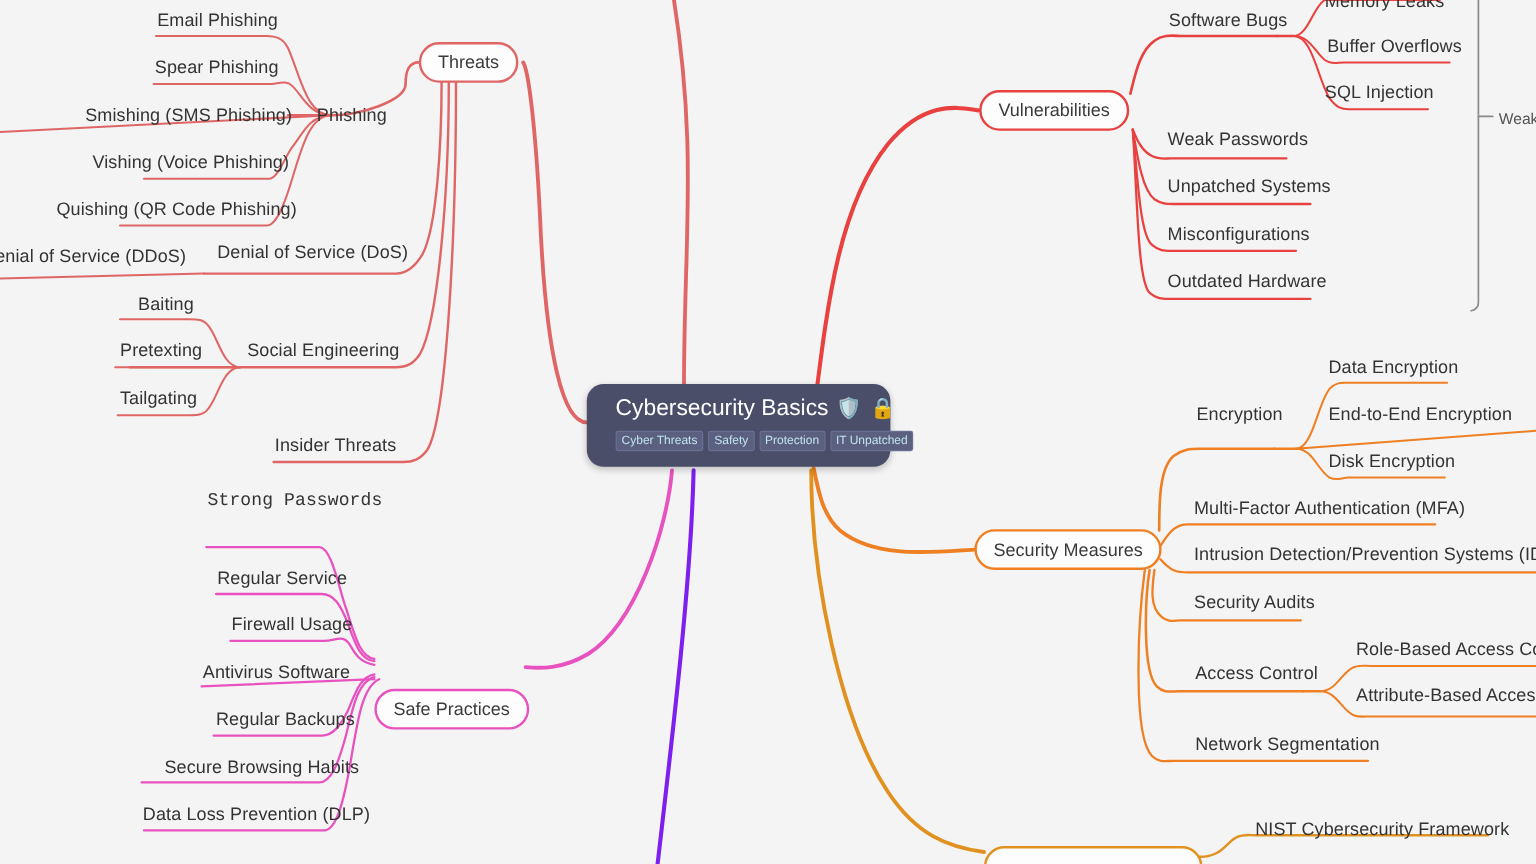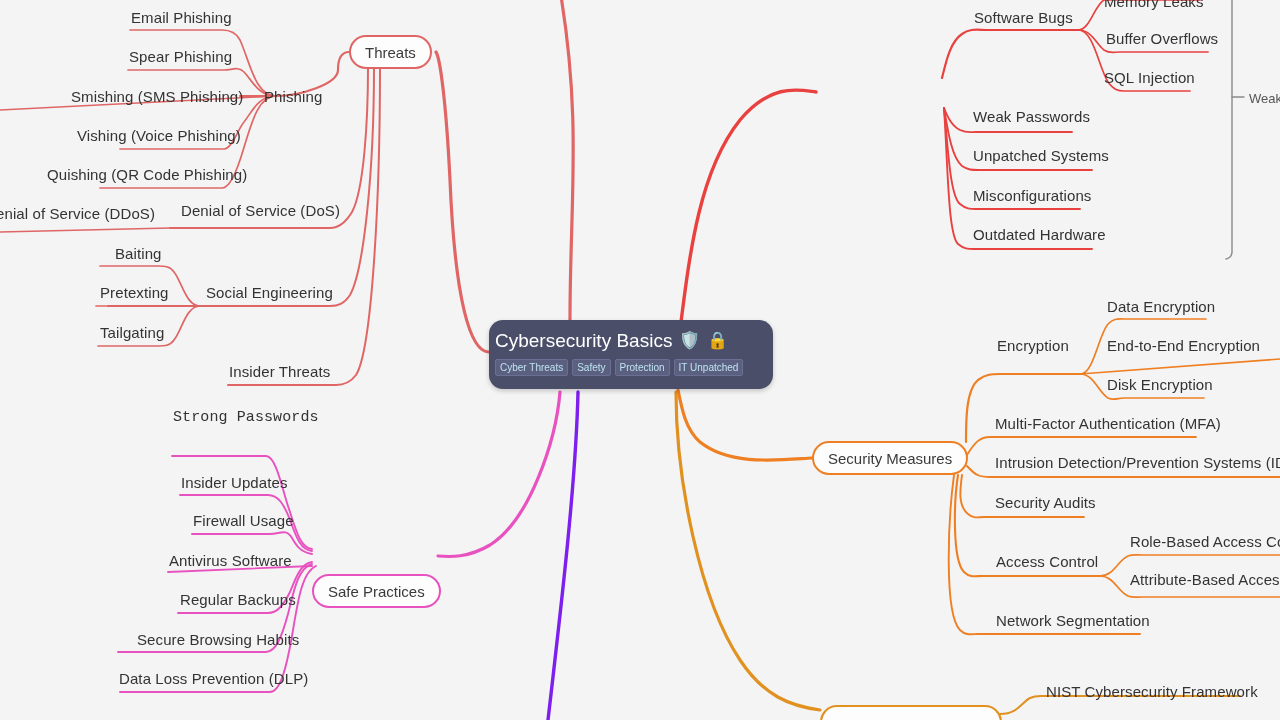--- a/index.html
+++ b/index.html
@@ -35,27 +35,27 @@
     letter-spacing: 0.1px;
   }
   .label.lvl2 { font-size: 15px; color: #333; }
   .label.lvl3 { font-size: 15px; color: #333; }
 
   
   #root-node {
     position: absolute;
     left: 489px;
     top: 320px;
-    width: 284px;
+    width: 253px;
     height: 69px;
     background: #4a4e69;
     border-radius: 14px;
     box-shadow: 0 2px 5px rgba(0,0,0,0.20);
     box-sizing: border-box;
-    padding: 9px 18px 0 6px;
+    padding: 9px 18px 0 24px;
   }
   #root-title {
     color: #ffffff;
     font-size: 19px;
     line-height: 24px;
     white-space: nowrap;
     display: flex;
     align-items: center;
     gap: 7px;
   }
@@ -205,20 +205,21 @@
     <div id="root-tags">
       <span class="tag">Cyber Threats</span>
       <span class="tag">Safety</span>
       <span class="tag">Protection</span>
       <span class="tag">IT Unpatched</span>
     </div>
   </div>
 
   <div class="pill threats" style="left:349px; top:35px;">Threats</div>
 
+  <div class="pill vulnerabilities" style="left:816px; top:75px;">Vulnerabilities</div>
 
   <div class="pill security" style="left:812px; top:441px;">Security Measures</div>
 
   <div class="pill safe" style="left:312px; top:539px;">Safe Practices</div>
 
   <div class="pill frameworks" style="left:820px; top:705px; width:182px;"></div>
 
   <div class="label lvl2" style="left:264px; top:89px;">Phishing</div>
   <div class="label lvl3" style="left:131px; top:10px;">Email Phishing</div>
   <div class="label lvl3" style="left:129px; top:49px;">Spear Phishing</div>
@@ -257,20 +258,20 @@
   <div class="label lvl2" style="left:995px; top:455px;">Intrusion Detection/Prevention Systems (IDS/IP</div>
   <div class="label lvl2" style="left:995px; top:495px;">Security Audits</div>
   <div class="label lvl2" style="left:996px; top:554px;">Access Control</div>
   <div class="label lvl3" style="left:1130px; top:534px;">Role-Based Access Contro</div>
   <div class="label lvl3" style="left:1130px; top:572px;">Attribute-Based Access C</div>
   <div class="label lvl2" style="left:996px; top:613px;">Network Segmentation</div>
 
   <div class="label lvl2" style="left:1046px; top:684px;">NIST Cybersecurity Framework</div>
 
   <div class="label lvl2" style="left:173px; top:410px;font-family:Liberation Mono, monospace;">Strong Passwords</div>
-  <div class="label lvl2" style="left:181px; top:475px;">Insider Updates</div>
+  <div class="label lvl2" style="left:181px; top:475px;">Regular Service</div>
   <div class="label lvl2" style="left:193px; top:513px;">Firewall Usage</div>
   <div class="label lvl2" style="left:169px; top:553px;">Antivirus Software</div>
   <div class="label lvl2" style="left:180px; top:592px;">Regular Backups</div>
   <div class="label lvl2" style="left:137px; top:632px;">Secure Browsing Habits</div>
   <div class="label lvl2" style="left:119px; top:671px;">Data Loss Prevention (DLP)</div>
 
 </div>
 
 </body></html>

